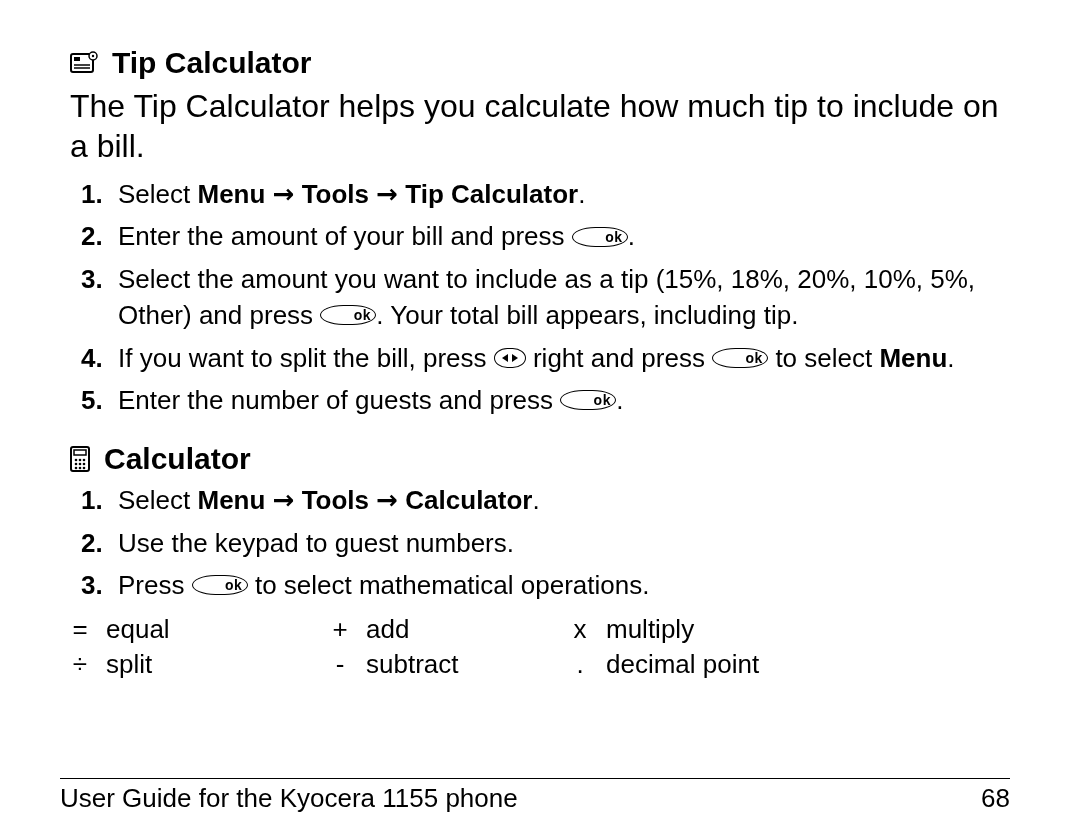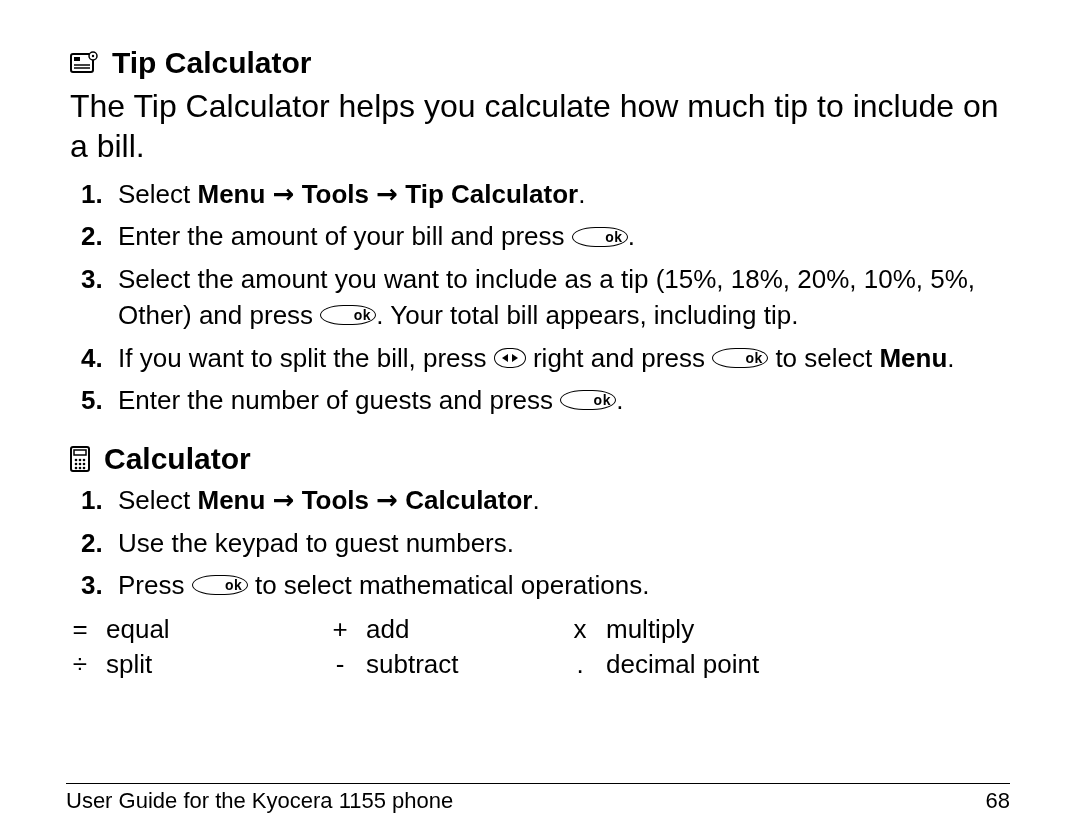--- a/index.html
+++ b/index.html
@@ -100,27 +100,27 @@
     align-items: baseline;
     gap: 16px;
   }
   .opcell.col1 { width: 260px; }
   .opcell.col2 { width: 240px; }
   .opcell.col3 { width: auto; }
   .sym { width: 20px; text-align: center; }
   .footer {
     position: absolute;
     bottom: 20px;
-    left: 66px;
+    left: 60px;
     right: 70px;
     border-top: 1.5px solid #000;
     padding-top: 4px;
     display: flex;
     justify-content: space-between;
-    font-size: 22px;
+    font-size: 26px;
   }
   
   .ic-tip svg, .ic-calc svg { display: block; }
 </style>
 </head>
 <body>
 
 <div class="page">
 
   <h2 class="section">

